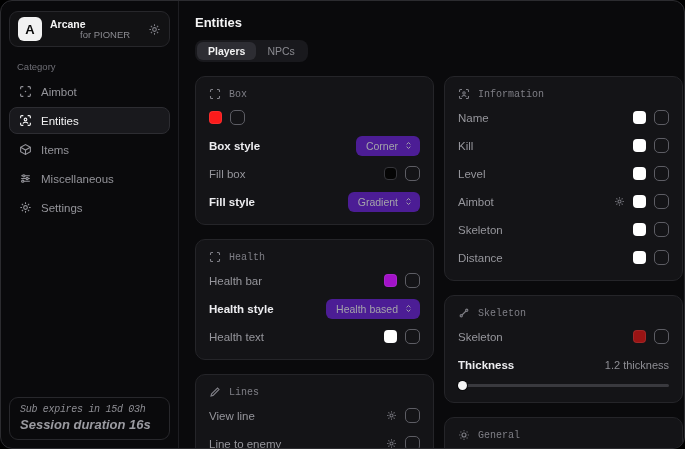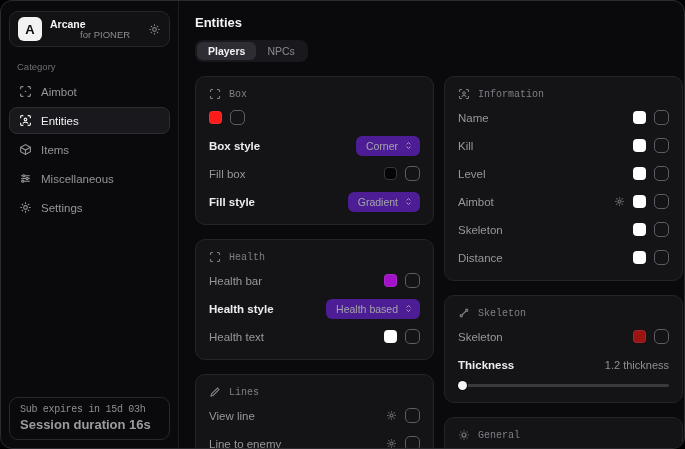--- a/index.html
+++ b/index.html
@@ -14,21 +14,21 @@
   .brand-logo { width:24px; height:24px; border-radius:6px; background:#f2f2f2; color:#0a0a0a; font-weight:bold; font-size:13px; display:flex; align-items:center; justify-content:center; }
   .brand-text { flex:1; line-height:1.15; }
   .brand-name { color:#f4f4f5; font-size:10.5px; font-weight:bold; }
   .brand-sub { color:#8b8b91; font-size:9.5px;margin-left:30px; }
   .brand-gear { color:#7d7d84; display:flex; }
   .category { color:#6f6f76; font-size:9.5px; margin:14px 0 6px 8px; }
   .nav { display:flex; flex-direction:column; gap:2px; }
   .nav-item { display:flex; align-items:center; gap:9px; height:27px; padding:0 9px; border-radius:8px; color:#94949a; font-size:11.5px; border:1px solid transparent; cursor:default; }
   .nav-item.active { background:#19191d; border-color:#2d2d32; color:#f2f2f3; }
   .nav-item .icon { display:flex; }
-  .side-footer { margin-top:auto; border:1px solid #28282c; border-radius:9px; padding:6px 18px 7px 10px; }
+  .side-footer { margin-top:auto; border:1px solid #28282c; border-radius:9px; padding:6px 18px 7px 10px;font-style:italic; }
   .footer-l1 { font-family:"Liberation Mono", monospace; font-size:10px; color:#8e8e94; letter-spacing:-0.3px; }
   .footer-l2 { font-size:13px; color:#9b9ba1; margin-top:2px; font-weight:bold; }
   
   .main { flex:1; padding:14px 13px 12px 16px; display:flex; flex-direction:column; }
   .page-title { color:#f4f4f5; font-size:13px; font-weight:bold; }
   .tabs { display:inline-flex; align-self:flex-start; background:#19191d; border-radius:8px; padding:2px; margin-top:10px; }
   .tab { font-size:10.5px; color:#8a8a90; padding:3px 11px; border-radius:6px; }
   .tab.active { background:#2d2d33; color:#f2f2f3; font-weight:bold;text-align:right; }
   .columns { display:flex; gap:10px; margin-top:14px; align-items:flex-start; }
   .col { display:flex; flex-direction:column; gap:14px; width:239px; }

